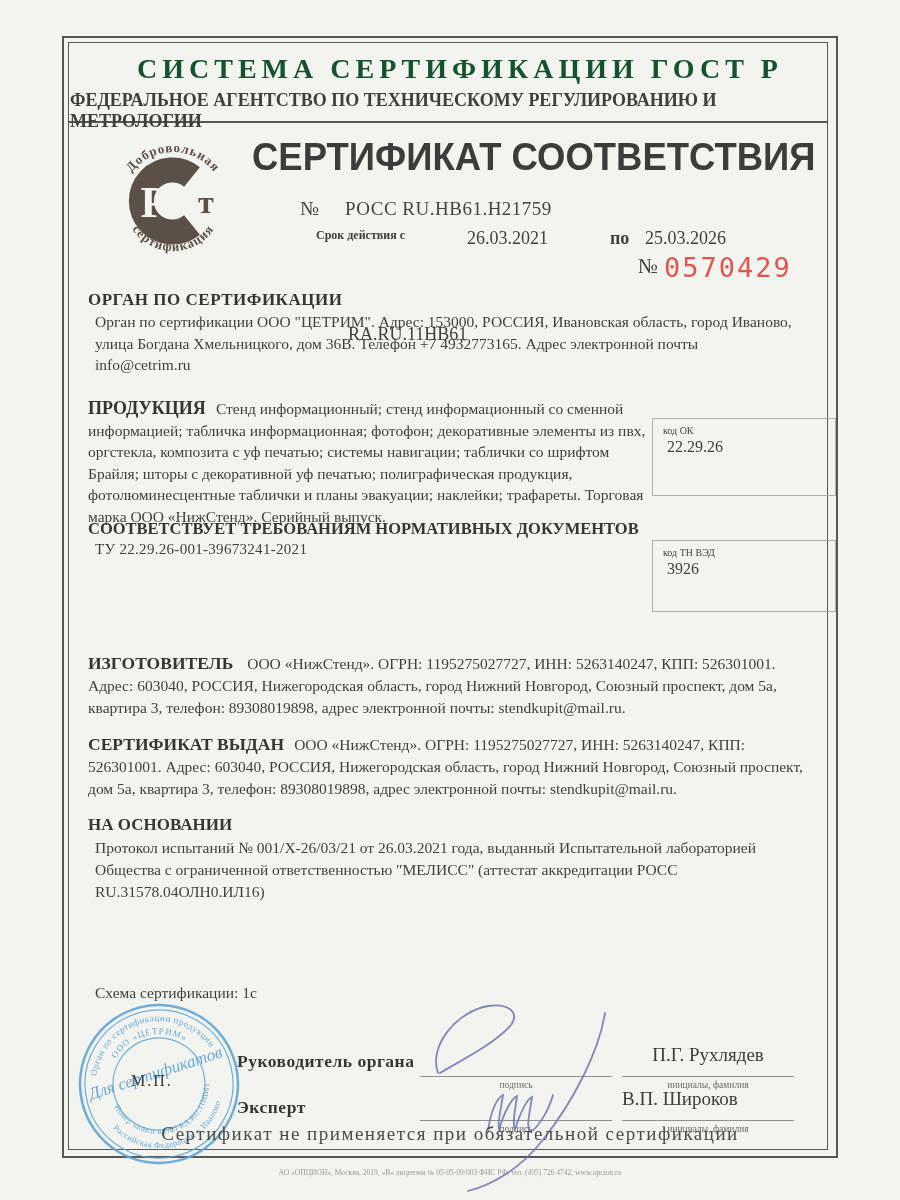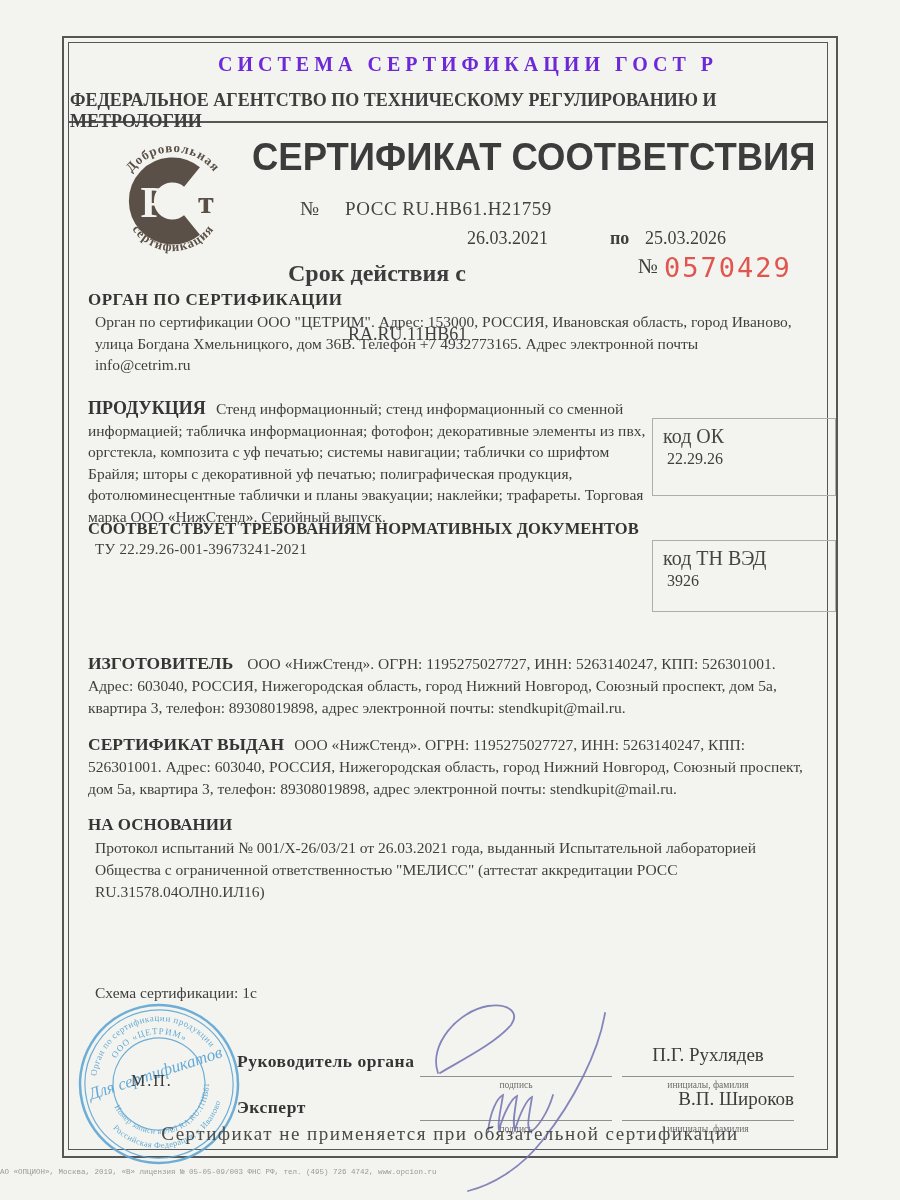--- a/index.html
+++ b/index.html
@@ -6,39 +6,39 @@
   .page{
     position:relative; width:900px; height:1200px;
     background:#f3f4ef;
     font-family:"Liberation Serif", serif;
     color:#3f3f3f; overflow:hidden;
   }
   .abs{position:absolute;}
   .frame-outer{left:62px;top:36px;width:772px;height:1118px;border:2px solid #565656;}
   .frame-inner{left:68px;top:42px;width:758px;height:1106px;border:1px solid #565656;}
   .header-divider{left:69px;top:121px;width:758px;border-top:2px solid #565656;}
-  .hdr1{left:88px;top:53px;width:760px;text-align:center;font-weight:bold;font-size:20px;letter-spacing:5px;color:#6d28d9;}
+  .hdr1{left:80px;top:53px;width:760px;text-align:center;font-weight:bold;font-size:28px;letter-spacing:5px;color:#14532d;}
   .hdr2{left:70px;top:90px;width:760px;font-weight:bold;font-size:18px;color:#3e3e3e;}
   .doc-title{left:252px;top:136px;width:570px;font-family:"Liberation Sans",sans-serif;font-weight:bold;font-size:38px;color:#3c3c3c;transform:scaleX(.96);transform-origin:left;white-space:nowrap;}
   .certno-sign{left:300px;top:197px;font-size:20px;color:#444;}
   .certno-val{left:345px;top:198px;font-size:19px;color:#444;letter-spacing:.5px;}
-  .valid-label{left:288px;top:228px;font-size:24px;font-weight:bold;color:#3d3d3d;margin-top:32px;}
+  .valid-label{left:316px;top:228px;font-size:12px;font-weight:bold;color:#3d3d3d;}
   .valid-from{left:467px;top:228px;font-size:18px;}
   .valid-po{left:610px;top:228px;font-size:18px;font-weight:bold;}
   .valid-to{left:645px;top:228px;font-size:18px;text-align:center;}
   .blankno-sign{left:638px;top:254px;font-size:21px;color:#3d3d3d;}
   .blankno-val{left:664px;top:252px;font-family:"DejaVu Sans Mono",monospace;font-size:27px;letter-spacing:2px;color:#e0564e;}
   .sec-label{font-weight:bold;color:#353535;}
   .organ-label{left:88px;top:290px;font-size:17px;letter-spacing:.5px;}
   .organ-code{left:348px;top:288px;font-size:18px;color:#3f3f3f;margin-top:36px;}
   .organ-text{left:95px;top:311px;width:700px;font-size:15.5px;line-height:21.5px;}
   .production{left:88px;top:398px;width:562px;font-size:15.5px;line-height:21.5px;}
   .production .sec-label{font-size:18px;margin-right:10px;}
   .codebox{width:162px;border:1px solid #aeaea6;background:transparent;padding:6px 10px;}
-  .codebox .cb-label{font-size:20px;color:#454545;}
+  .codebox .cb-label{font-size:10px;color:#454545;}
   .codebox .cb-val{font-size:16px;color:#3f3f3f;padding-left:4px;margin-top:2px;}
   .box-ok{left:652px;top:418px;height:64px;}
   .box-tn{left:652px;top:540px;height:58px;}
   .conf-label{left:88px;top:519px;font-size:16.5px;}
   .conf-text{left:95px;top:541px;font-size:15px;letter-spacing:.3px;}
   .manufacturer{left:88px;top:652px;width:712px;font-size:15.5px;line-height:22px;}
   .manufacturer .sec-label{font-size:17.5px;margin-right:14px;}
   .issued{left:88px;top:733px;width:716px;font-size:15.5px;line-height:22px;}
   .issued .sec-label{font-size:17.5px;margin-right:10px;}
   .basis-label{left:88px;top:815px;font-size:17px;}
@@ -51,24 +51,24 @@
   .sl1{left:420px;top:1076px;width:192px;}
   .sl2{left:420px;top:1120px;width:192px;}
   .nl1{left:622px;top:1076px;width:172px;}
   .nl2{left:622px;top:1120px;width:172px;}
   .sig-caption{font-size:9.5px;color:#6b6b6b;text-align:center;}
   .sc1{left:420px;top:1080px;width:192px;}
   .sc2{left:420px;top:1124px;width:192px;}
   .nc1{left:622px;top:1080px;width:172px;}
   .nc2{left:622px;top:1124px;width:172px;}
   .name1{left:622px;top:1044px;width:172px;text-align:center;font-size:19px;color:#3d3d3d;}
-  .name2{left:622px;top:1088px;width:172px;text-align:right;font-size:19px;color:#3d3d3d;}
+  .name2{left:622px;top:1088px;width:172px;text-align:left;font-size:19px;color:#3d3d3d;}
   .mp-label{left:131px;top:1072px;font-size:16px;letter-spacing:2px;color:#3a3a3a;}
   .disclaimer{left:70px;top:1123px;width:760px;text-align:center;font-size:19px;letter-spacing:1.5px;color:#4a4a4a;}
-  .tinyprint{left:0;top:1168px;width:900px;text-align:left;font-size:7.5px;color:#9a9a95;font-family:Liberation Mono, monospace;}
+  .tinyprint{left:0;top:1168px;width:900px;text-align:center;font-size:7.5px;color:#9a9a95;}
   svg text{font-family:"Liberation Serif",serif;}
 </style>
 </head>
 <body>
 
 <div class="page">
 
   <div class="abs frame-outer"></div>
   <div class="abs frame-inner"></div>
   <div class="abs header-divider"></div>

